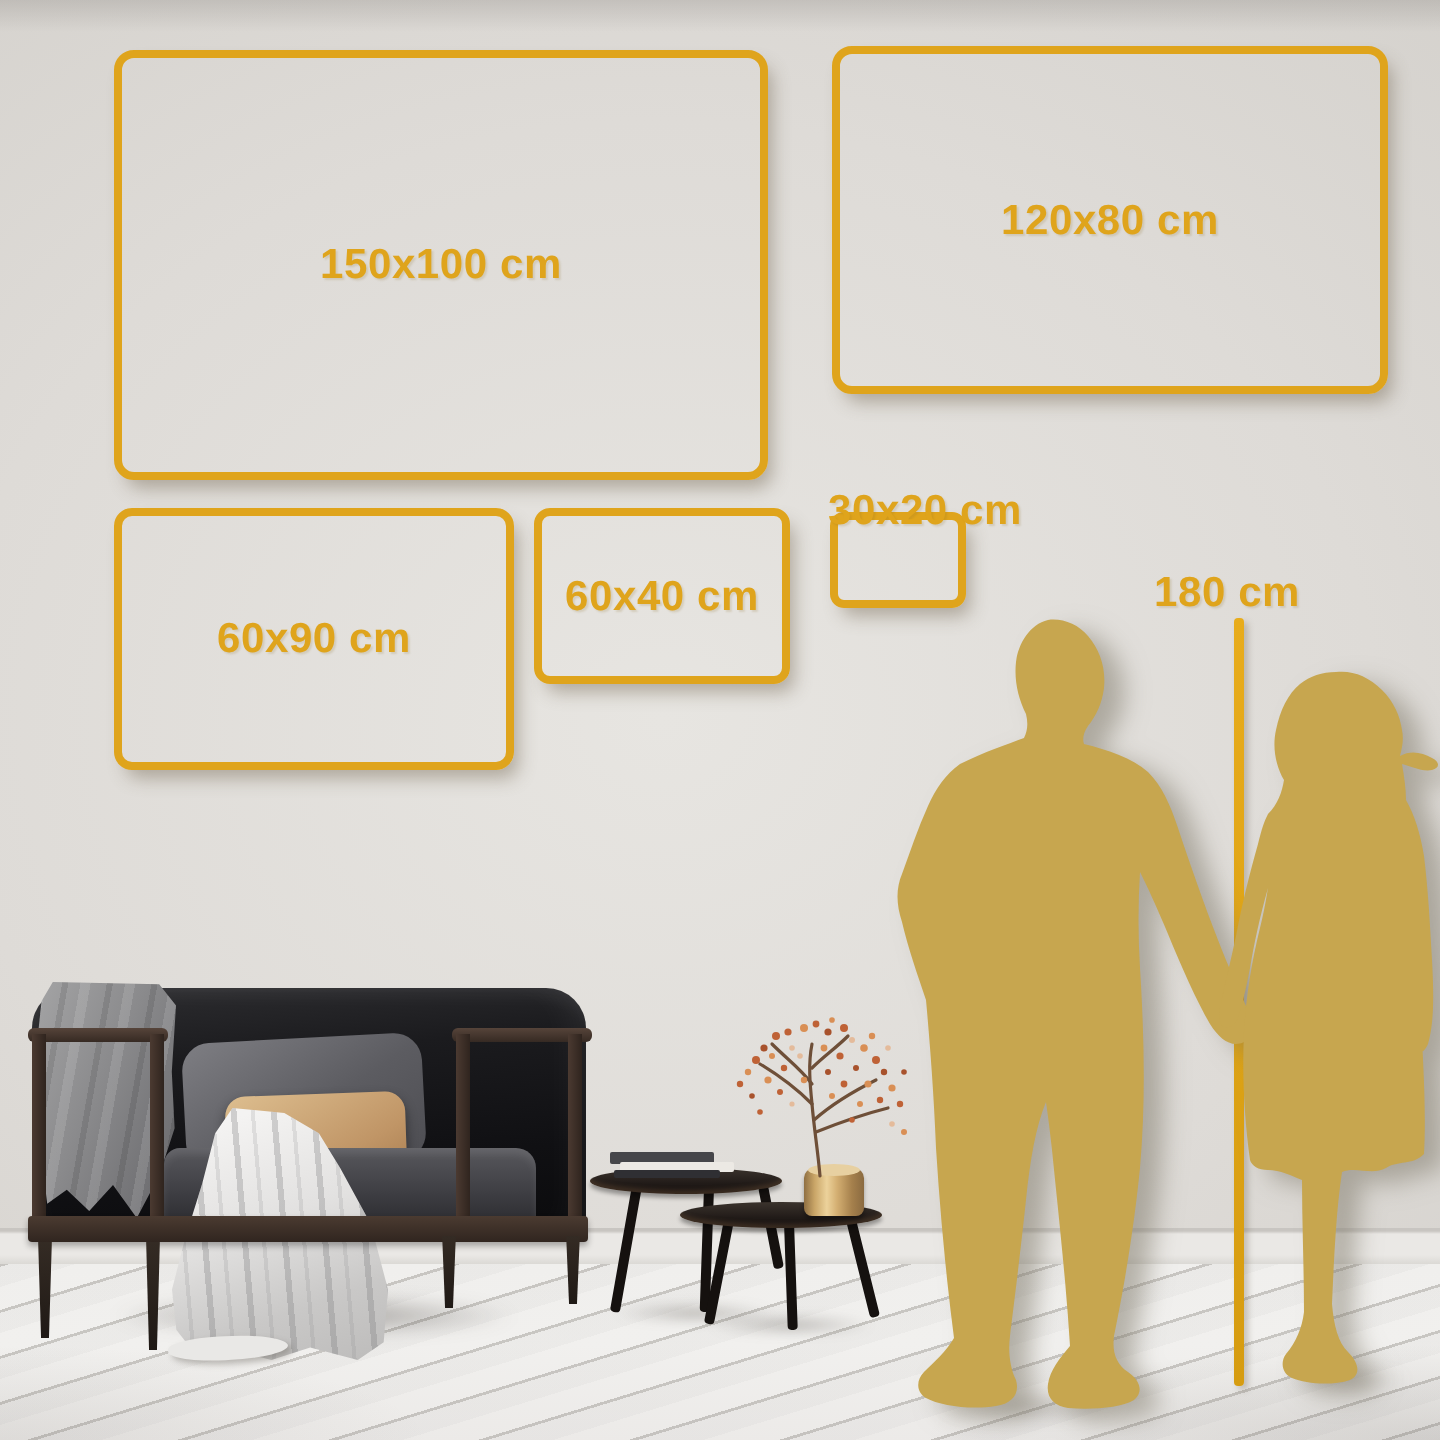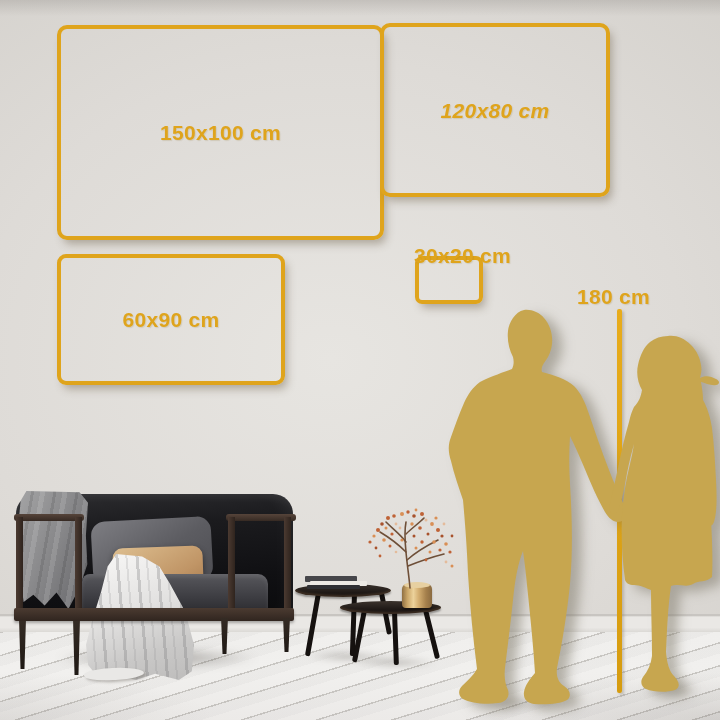--- a/index.html
+++ b/index.html
@@ -29,22 +29,22 @@
       linear-gradient(180deg,#f0efed, var(--floor,#F1F0EE) 45%, #eceae8);
   }
   
   .frame{
     position:absolute;box-sizing:border-box;
     border:4px solid var(--accent_gold,#DFA41C);
     display:flex;align-items:center;justify-content:center;
     box-shadow:4px 6px 9px -2px rgba(110,98,76,.45);
   }
   .f150 {left:57px; top:25px;  width:327px;height:215px;border-radius:10px;justify-content:center;}
-  .f120 {left:380px;top:23px;  width:230px;height:174px;border-radius:10px;font-style:italic;}
-  .f6090{left:57px; top:254px; width:228px;height:131px;border-radius:9px;}
+  .f120 {left:416px;top:23px;  width:278px;height:174px;border-radius:10px;}
+  .f6090{left:57px; top:254px; width:200px;height:131px;border-radius:9px;}
   .f6040{left:267px;top:254px; width:128px;height:88px; border-radius:8px;}
   .f3020{left:415px;top:256px; width:68px; height:48px; border-radius:7px;}
   .flabel{
     font-weight:700;font-size:21px;line-height:1;
     color:var(--accent_gold,#DFA41C);letter-spacing:.3px;white-space:nowrap;
     text-shadow:1px 1px 1px rgba(140,110,40,.18);
   }
   .l3020{position:absolute;left:414px;top:229px;margin-top:16px;}
   .l180 {position:absolute;left:577px;top:286px;}
   
@@ -245,20 +245,23 @@
 
   <div class="frame f150">
     <span class="flabel">150x100 cm</span>
   </div>
   <div class="frame f120">
     <span class="flabel">120x80 cm</span>
   </div>
   <div class="frame f6090">
     <span class="flabel">60x90 cm</span>
   </div>
+  <div class="frame f6040">
+    <span class="flabel">60x40 cm</span>
+  </div>
   <div class="frame f3020"></div>
   <span class="flabel l3020">30x20 cm</span>
 
   <span class="flabel l180">180 cm</span>
   <div class="hline"></div>
 
   <div class="fshadow shadow-man"></div>
   <div class="fshadow shadow-woman"></div>
 
   <svg class="people" viewBox="440 302 285 408">

